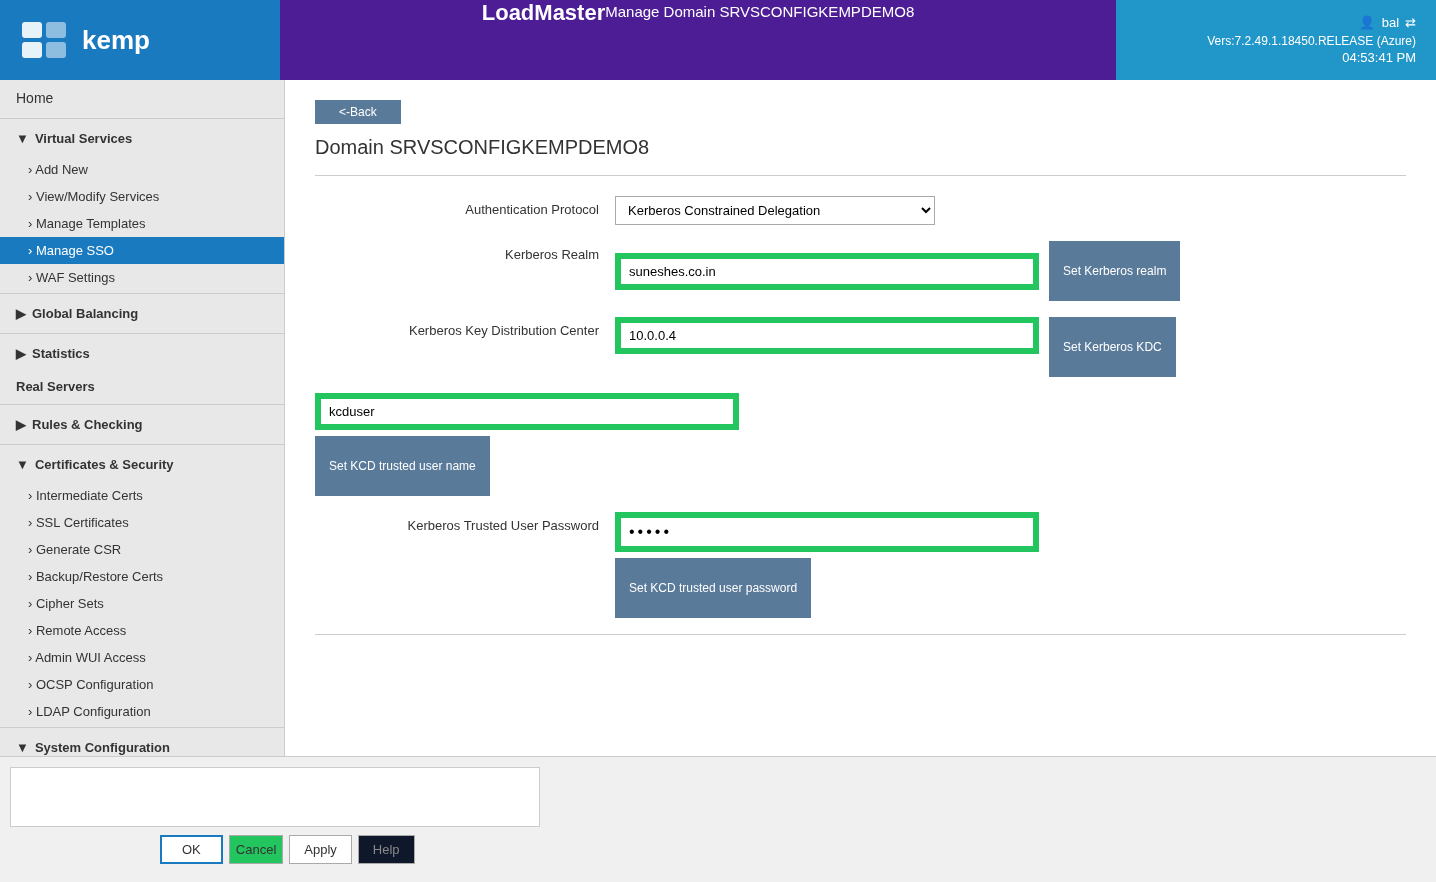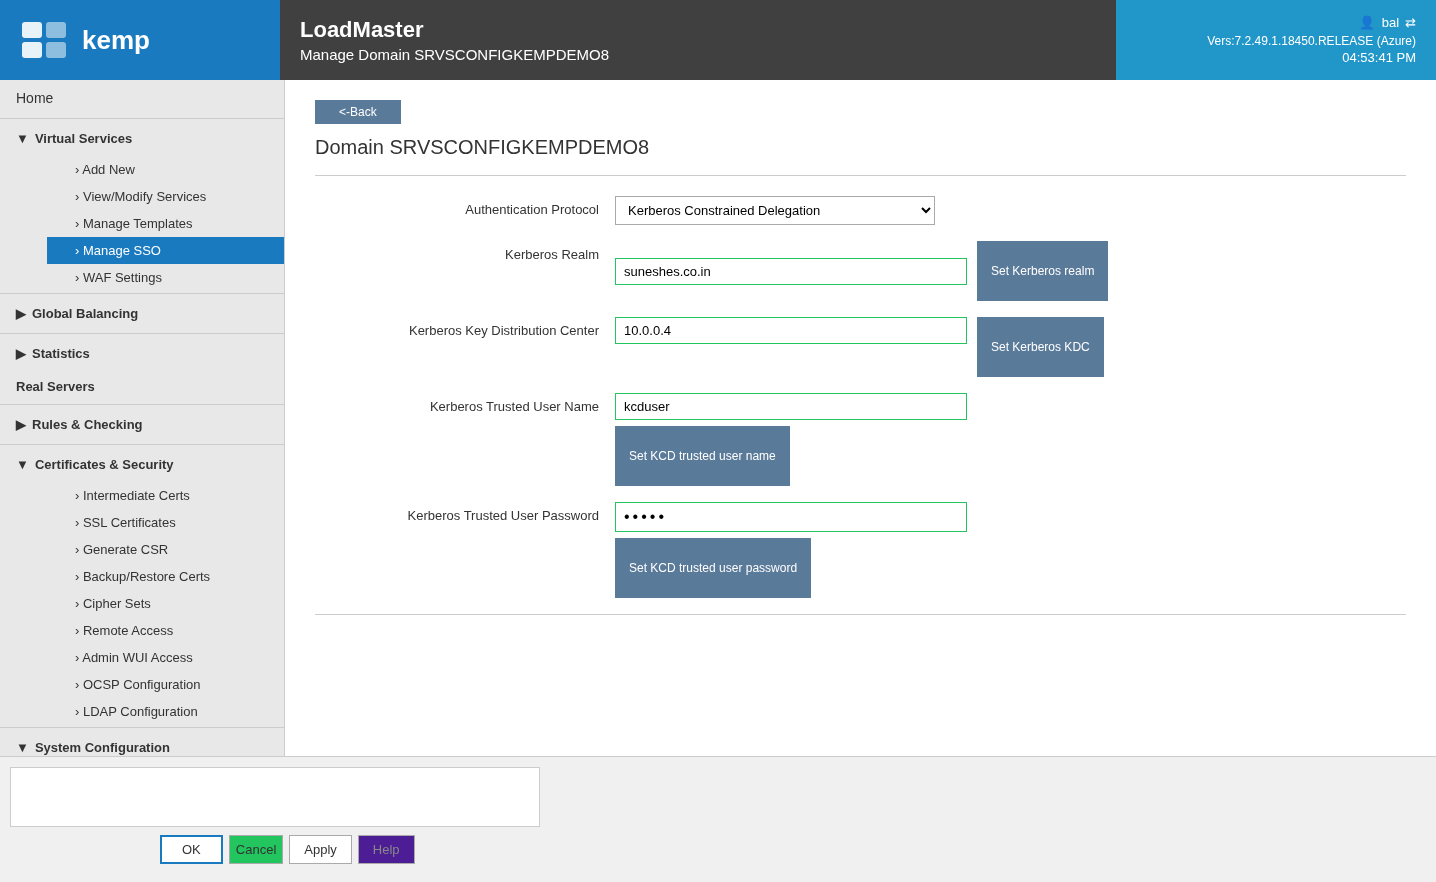--- a/index.html
+++ b/index.html
@@ -3,59 +3,59 @@
   <meta charset="utf-8">
   <style>
     * { box-sizing: border-box; margin: 0; padding: 0; }
     body { font-family: Arial, sans-serif; font-size: 13px; background: #f0f0f0; display: flex; flex-direction: column; height: 882px; overflow: hidden; }
 
     
     .header { background: #1a7abf; color: white; display: flex; align-items: stretch; height: 80px; flex-shrink: 0; }
     .header-logo { background: #1a7abf; display: flex; align-items: center; padding: 8px 20px; min-width: 280px; }
     .logo-icon { width: 50px; height: 40px; margin-right: 12px; }
     .logo-text { font-size: 26px; font-weight: bold; color: white; }
-    .header-title { flex: 1; background: #404040; display: flex; flex-direction: column; justify-content: center; padding: 0 20px; }
+    .header-title { flex: 1; background: #4c1d95; display: flex; flex-direction: row; justify-content: center; padding: 0 20px; }
     .header-title-main { font-size: 22px; font-weight: bold; color: white; }
     .header-title-sub { font-size: 15px; color: white; margin-top: 3px; }
     .header-right { background: #2196c9; display: flex; flex-direction: column; align-items: flex-end; justify-content: center; padding: 0 20px; min-width: 320px; }
     .header-user { display: flex; align-items: center; color: white; font-size: 13px; gap: 6px; }
     .header-version { color: white; font-size: 12px; margin-top: 4px; }
     .header-time { color: white; font-size: 13px; margin-top: 2px; }
 
     
     .main-wrapper { display: flex; flex: 1; overflow: hidden; }
 
     
     .sidebar { width: 285px; background: #e8e8e8; border-right: 1px solid #ccc; overflow-y: auto; flex-shrink: 0; }
     .sidebar-item { padding: 8px 16px; cursor: pointer; color: #333; font-size: 13px; }
     .sidebar-item.active { background: #1a7abf; color: white; }
-    .sidebar-item.sub { padding: 6px 28px; margin-left: 47px; }
+    .sidebar-item.sub { padding: 6px 28px; }
     .sidebar-home { padding: 10px 16px; font-size: 14px; color: #333; cursor: pointer; }
     .sidebar-section { padding: 10px 16px; font-weight: bold; color: #333; cursor: pointer; display: flex; align-items: center; gap: 6px; }
     .sidebar-divider { border-top: 1px solid #ccc; margin: 2px 0; }
 
     
     .content { flex: 1; background: white; overflow-y: auto; padding: 20px 30px; }
     .back-btn { background: #5a7a9a; color: white; border: none; padding: 5px 24px; cursor: pointer; font-size: 12px; margin-bottom: 12px; }
     .domain-title { font-size: 20px; color: #333; margin-bottom: 16px; font-weight: normal; }
     .hr-line { border: none; border-top: 1px solid #ccc; margin: 10px 0 20px 0; }
     .form-row { display: flex; align-items: flex-start; margin-bottom: 16px; }
     .form-label { width: 300px; text-align: right; padding-right: 16px; padding-top: 6px; color: #333; font-size: 13px; flex-shrink: 0; }
     .form-control { flex: 1; display: flex; flex-direction: column; gap: 6px; }
-    .form-input { width: 352px; padding: 5px 8px; border: 1px solid #22c55e; font-size: 13px; }
+    .form-input { width: 424px; padding: 5px 8px; border: 6px solid #22c55e; font-size: 13px; }
     .form-select { width: 320px; padding: 5px 8px; border: 1px solid #aaa; font-size: 13px; background: white; }
     .form-btn { background: #5a7a9a; color: white; border: none; padding: 23px 14px; cursor: pointer; font-size: 12px; width: fit-content; }
 
     
     .bottom-bar { background: #f0f0f0; border-top: 1px solid #ccc; padding: 10px 0; flex-shrink: 0; display: flex; flex-direction: column; }
     .bottom-buttons { display: flex; gap: 6px; padding: 8px 20px; justify-content: flex-start; margin-left: 140px; }
     .btn-ok { background: white; border: 2px solid #1a7abf; color: #333; padding: 5px 20px; cursor: pointer; font-size: 13px; }
     .btn-cancel { background: #22c55e; border: 1px solid #aaa; color: #333; padding: 5px 6px; cursor: pointer; font-size: 13px; }
     .btn-apply { background: white; border: 1px solid #aaa; color: #333; padding: 5px 14px; cursor: pointer; font-size: 13px; }
-    .btn-help { background: #4c1d95; border: 1px solid #aaa; color: #888; padding: 5px 14px; cursor: not-allowed; font-size: 13px; }
+    .btn-help { background: #0f172a; border: 1px solid #aaa; color: #888; padding: 5px 14px; cursor: not-allowed; font-size: 13px; }
     .bottom-frame { background: white; border: 1px solid #ccc; width: 530px; height: 60px; margin: 0 10px; }
 
     .password-dots { letter-spacing: 3px; font-size: 16px; }
   </style>
 </head>
 <body>
 
 <div class="header">
   <div class="header-logo">
 
@@ -179,21 +179,20 @@
       <div class="form-control">
         <div style="display:flex; gap:10px; align-items:flex-start;">
           <input class="form-input" type="text" value="10.0.0.4" style="">
           <button class="form-btn">Set Kerberos KDC</button>
         </div>
       </div>
     </div>
 
     
     <div class="form-row">
-      <div class="form-label">Kerberos Trusted User Name</div>
       <div class="form-control">
         <input class="form-input" type="text" value="kcduser" style="">
         <button class="form-btn">Set KCD trusted user name</button>
       </div>
     </div>
 
     
     <div class="form-row">
       <div class="form-label">Kerberos Trusted User Password</div>
       <div class="form-control">

